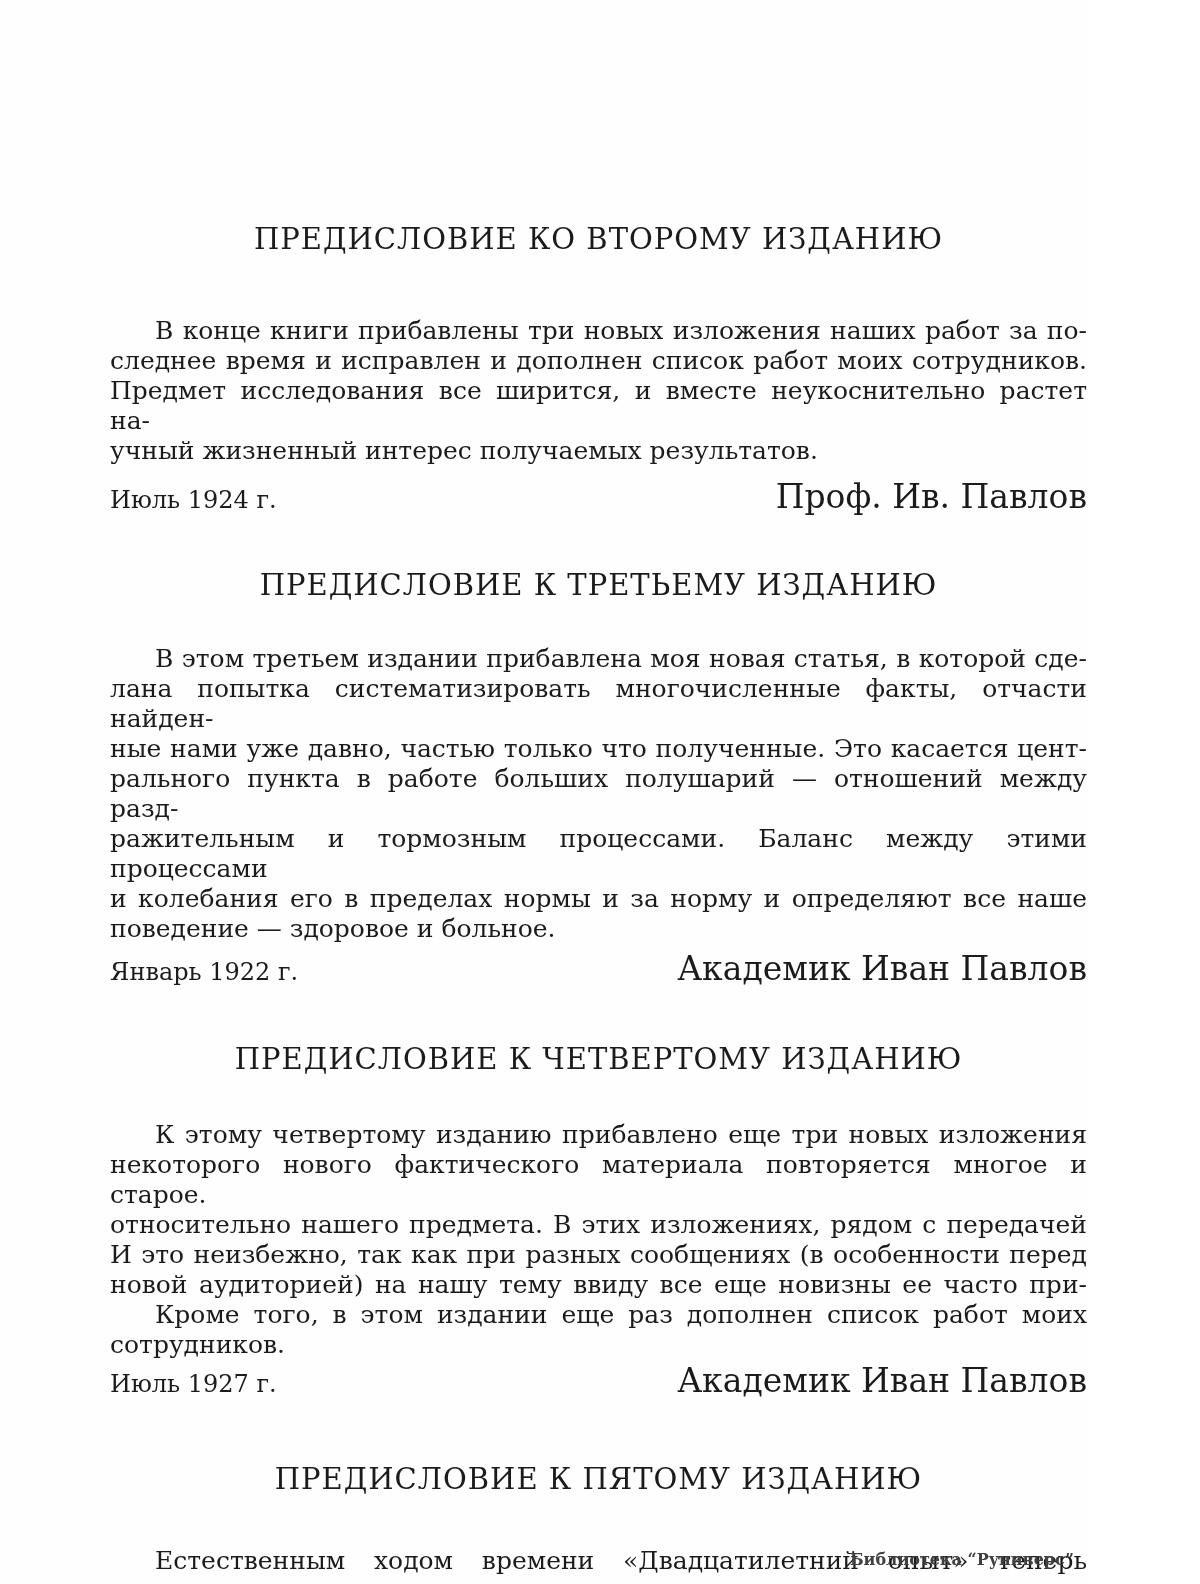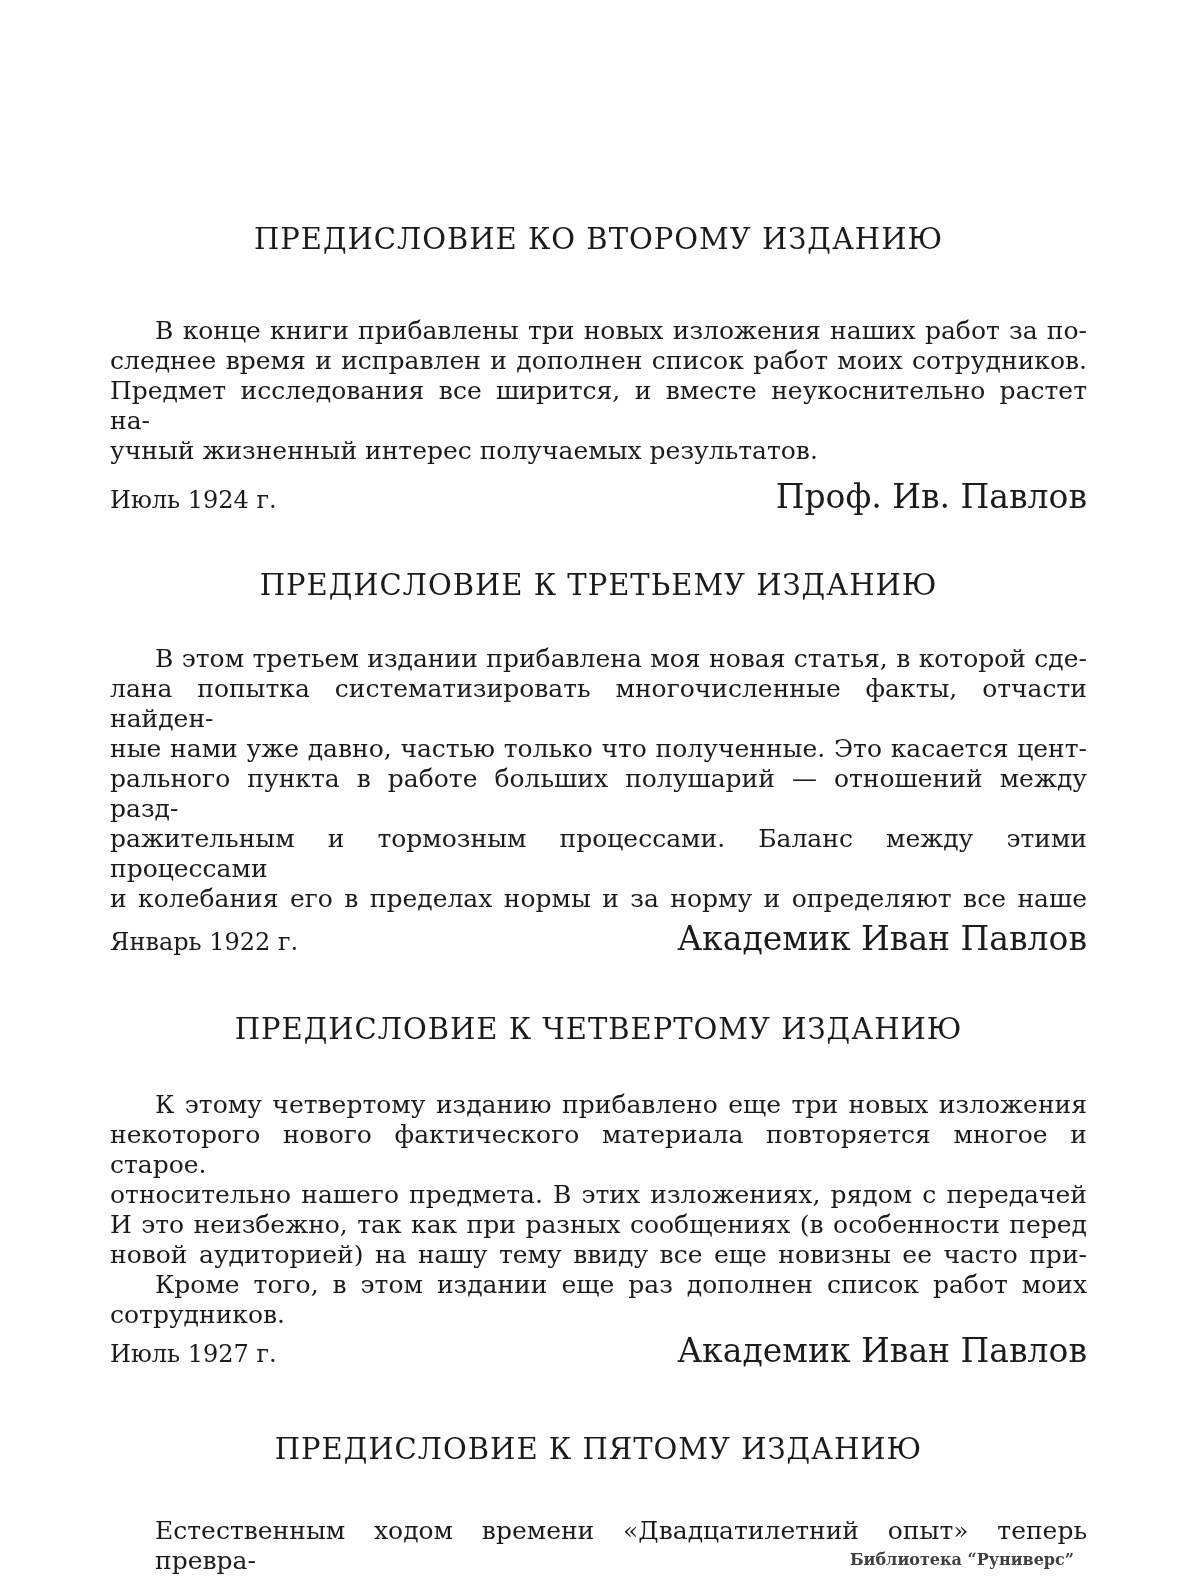--- a/index.html
+++ b/index.html
@@ -106,20 +106,21 @@
 
     <h2 class="section-heading m-h2">ПРЕДИСЛОВИЕ К ТРЕТЬЕМУ ИЗДАНИЮ</h2>
     <div class="m-p2">
         <div class="para">
           <div class="line just indent">В этом третьем издании прибавлена моя новая статья, в которой сде-</div>
           <div class="line just">лана попытка систематизировать многочисленные факты, отчасти найден-</div>
           <div class="line just">ные нами уже давно, частью только что полученные. Это касается цент-</div>
           <div class="line just">рального пункта в работе больших полушарий — отношений между разд-</div>
           <div class="line just">ражительным и тормозным процессами. Баланс между этими процессами</div>
           <div class="line just">и колебания его в пределах нормы и за норму и определяют все наше</div>
+          <div class="line last">поведение — здоровое и больное.</div>
         </div>
       </div>
     <div class="meta-row m-d2">
       <span class="date-label">Январь 1922 г.</span>
       <span class="signature">Академик Иван Павлов</span>
     </div>
 
     <h2 class="section-heading m-h3">ПРЕДИСЛОВИЕ К ЧЕТВЕРТОМУ ИЗДАНИЮ</h2>
     <div class="m-p3">
         <div class="para">

